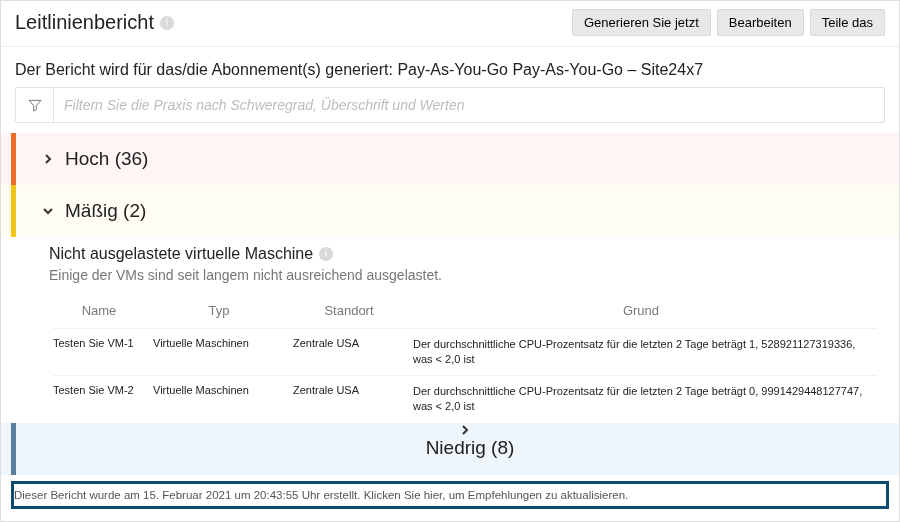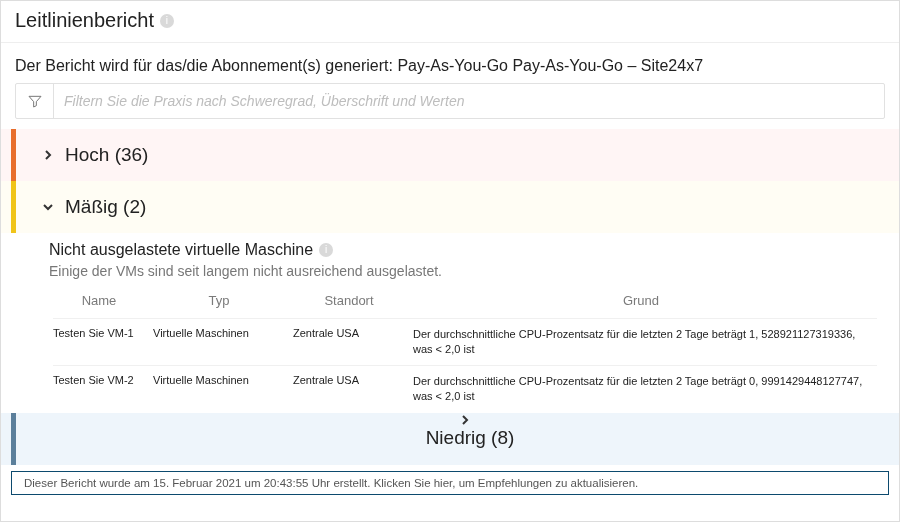--- a/index.html
+++ b/index.html
@@ -98,21 +98,21 @@
   .section-low .section-bar { background: #5b7f9b; }
   .chev {
     width: 14px; height: 14px;
     margin-right: 10px;
     display: inline-flex; align-items: center; justify-content: center;
   }
   .chev svg { width: 10px; height: 10px; stroke: #333; stroke-width: 2; fill: none; }
   .section-label { font-size: 19px; font-weight: 400; }
   .detail-block { padding: 8px 14px 2px 48px; }
   .detail-title { font-size: 16px; display: flex; align-items: center; gap: 6px; margin-bottom: 4px; }
-  .detail-desc { color: #777; font-size: 14px; margin-bottom: 8px; }
+  .detail-desc { color: #777; font-size: 14px; margin-bottom: 14px; }
   .tbl { width: calc(100% - 12px); border-collapse: collapse; margin-left: 4px; }
   .tbl th {
     text-align: center;
     font-weight: 400;
     color: #7a7a7a;
     font-size: 13px;
     padding: 6px 8px 10px 0;
   }
   .tbl td {
     font-size: 11px;
@@ -120,33 +120,38 @@
     padding: 8px 14px 8px 0;
     vertical-align: top;
     border-top: 1px solid #f0f0f0;
   }
   .tbl td:last-child { line-height: 1.35; }
   .col-name { width: 100px; }
   .col-type { width: 140px; }
   .col-loc { width: 120px; }
   .footer {
     margin: 6px 10px 0 10px;
-    border: 1px solid #0c4a6e;
-    padding: 5px 12px;
+    border: 3px solid #0c4a6e;
+    padding: 5px 0;
     font-size: 11.5px;
     color: #555;
   }
 </style>
 </head>
 <body>
 
 <div class="header">
   <div class="title-wrap">
     <span class="title">Leitlinienbericht</span>
     <span class="info-icon">i</span>
+  </div>
+  <div class="btn-group">
+    <button class="btn">Generieren Sie jetzt</button>
+    <button class="btn">Bearbeiten</button>
+    <button class="btn">Teile das</button>
   </div>
 </div>
 
 <div class="subs">Der Bericht wird für das/die Abonnement(s) generiert: Pay-As-You-Go Pay-As-You-Go – Site24x7</div>
 
 <div class="filter-row">
   <div class="funnel">
     <svg viewBox="0 0 24 24">
         <path d="M3 5h18L14 13v6l-4 2v-8L3 5z"></path>
       </svg>

